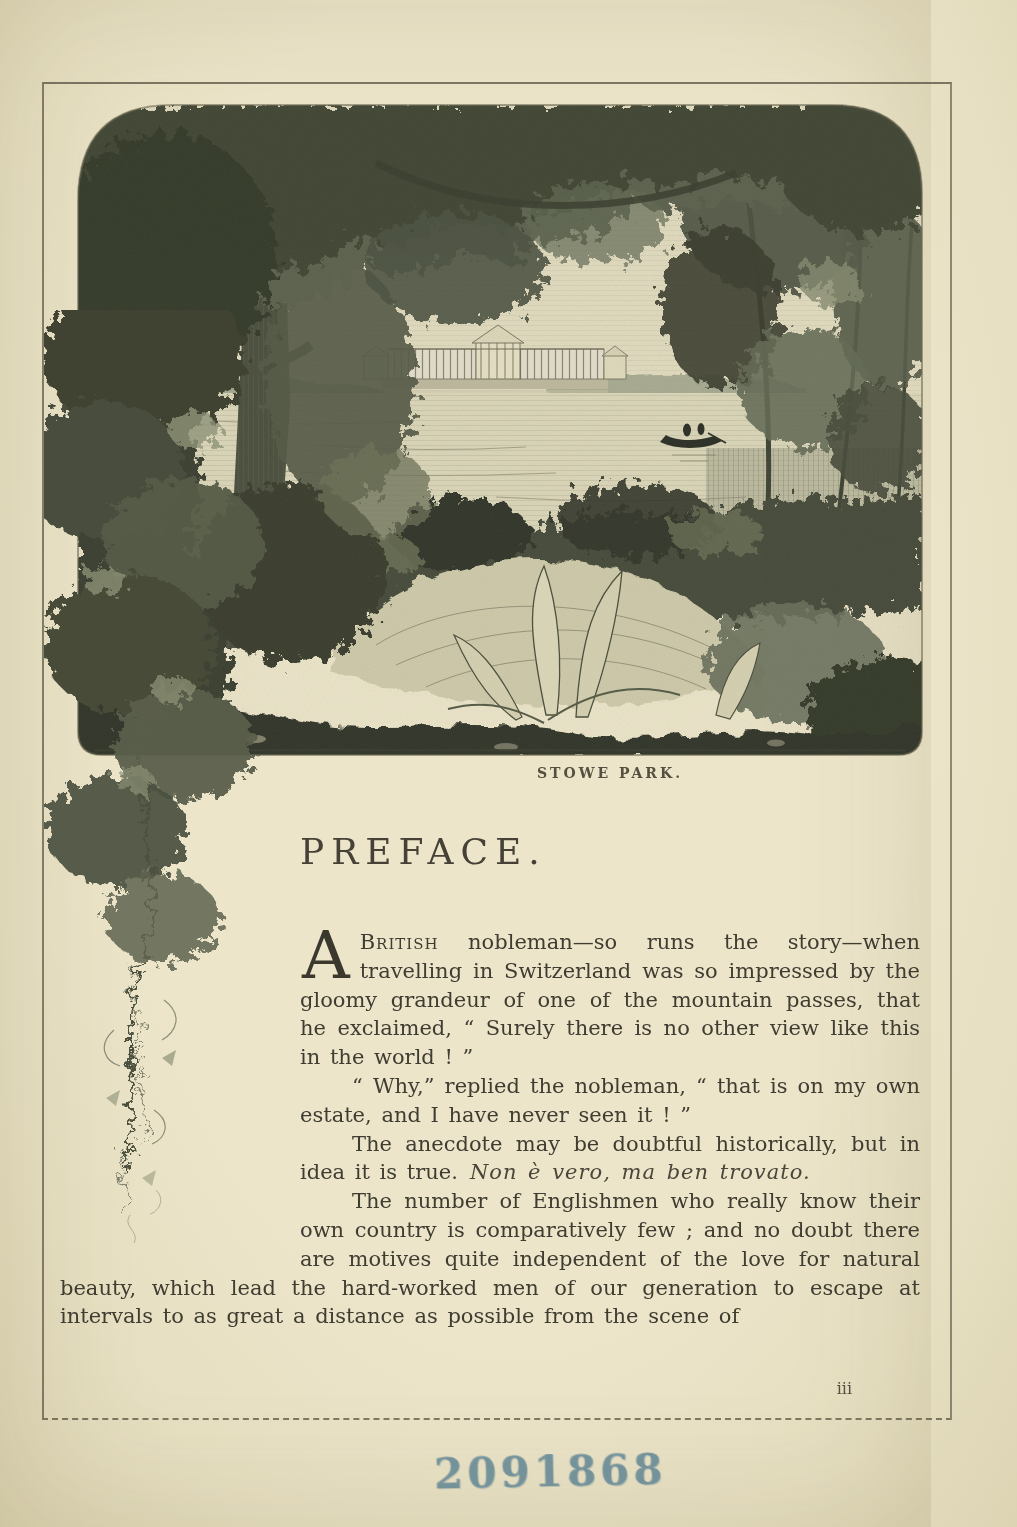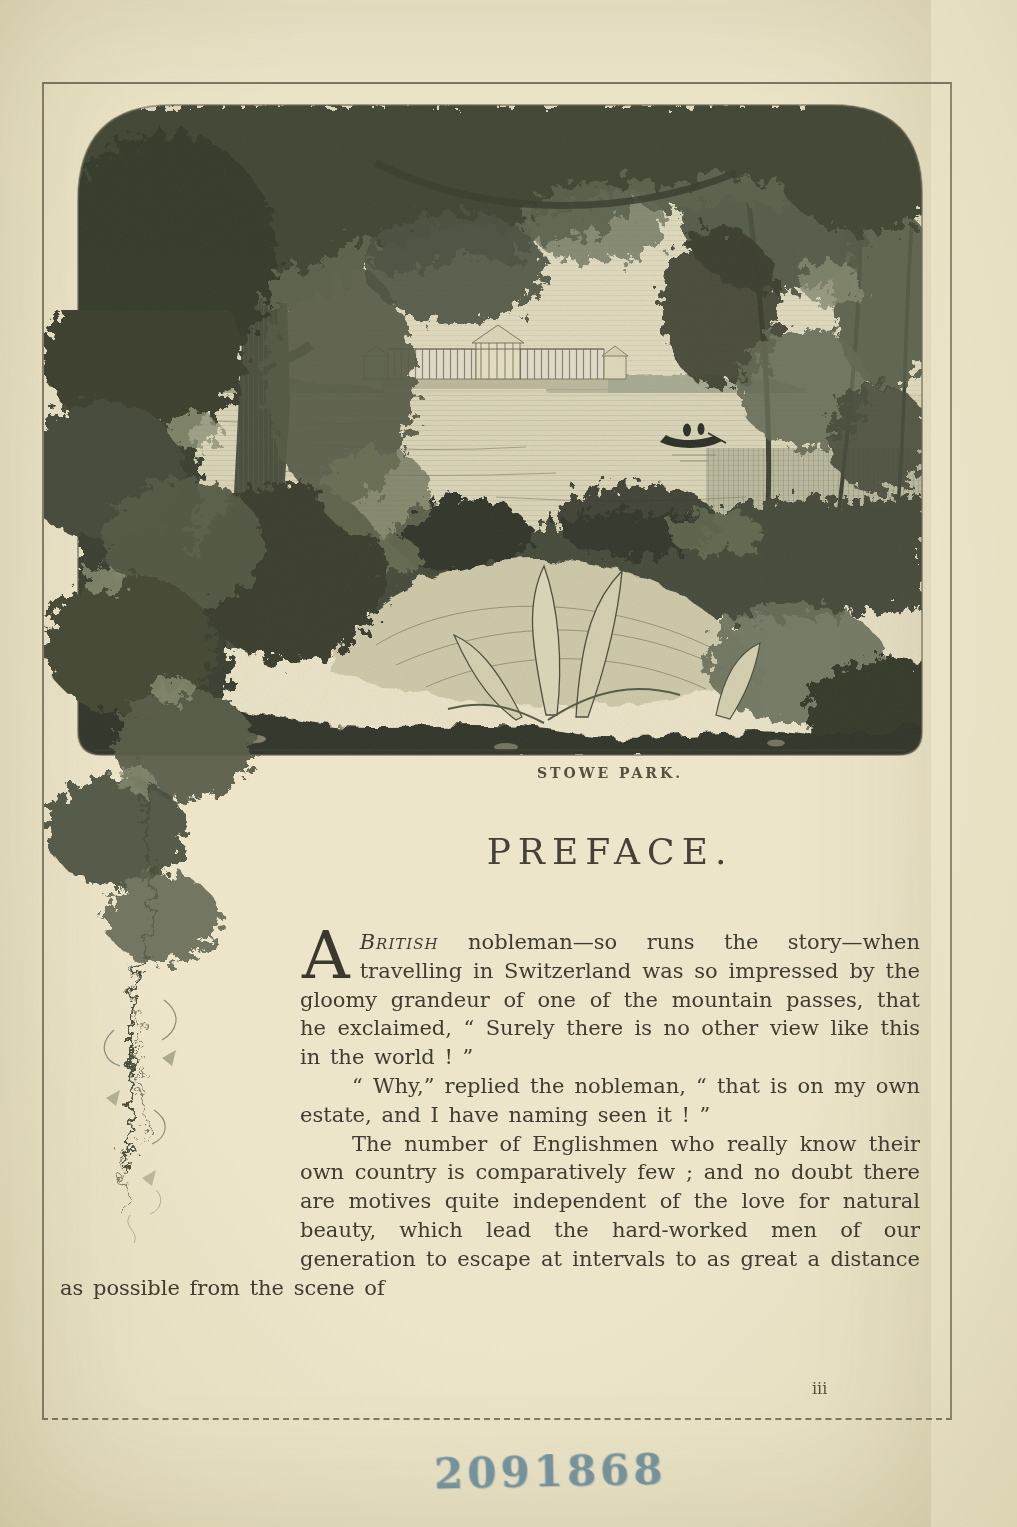--- a/index.html
+++ b/index.html
@@ -17,31 +17,31 @@
          border-bottom:2px dashed rgba(70,64,48,.65);}
 
   .pic{position:absolute;left:76px;top:103px;}
   .vine{position:absolute;left:44px;top:310px;}
 
   
   .flow{position:absolute;left:60px;top:765px;width:860px;color:#3f3c31;}
   .vine-spacer{float:left;width:240px;height:487px;}
   .caption{margin:0;text-align:center;font-size:14px;letter-spacing:3px;
            color:#55503f;font-weight:bold;}
-  .heading{margin:48px 0 0 0;text-align:center;font-weight:400;
+  .heading{margin:48px 0 0 0;text-align:left;font-weight:400;
            font-size:36px;line-height:46px;letter-spacing:7px;color:#454136;}
   .bodytext{margin-top:53px;font-size:21px;line-height:28.8px;word-spacing:3px;}
   .bodytext p{margin:0;text-indent:52px;text-align:justify;}
   .bodytext p.p1{text-indent:0;}
   .dropcap{float:left;font-size:66px;line-height:52px;height:54px;
            padding:2px 10px 0 2px;color:#3b382d;}
-  .smallcaps{font-variant:small-caps;letter-spacing:1px;font-style:italic;}
+  .smallcaps{font-variant:small-caps;letter-spacing:1px;}
   .lat{font-style:italic;color:#4a463a;margin-left:12px;letter-spacing:1px;}
 
-  .folio{position:absolute;left:812px;top:1379px;width:40px;text-align:left;
+  .folio{position:absolute;left:812px;top:1379px;width:40px;text-align:right;
          font-size:16px;color:#55503f;}
   .stamp{position:absolute;left:434px;top:1446px;
          font-family:"DejaVu Serif", serif;font-weight:bold;
          font-size:42px;letter-spacing:4px;color:rgba(86,124,142,.62);
          transform:rotate(-1.2deg) scaleY(1.04);
          text-shadow:1px 1px 0 rgba(86,124,142,.28), -1px 0 0 rgba(86,124,142,.18);
          filter:blur(.4px) contrast(1.05);}
 </style>
 </head>
 <body>
@@ -221,21 +221,24 @@
     <div class="vine-spacer"></div>
 
     <p class="caption">STOWE PARK.</p>
 
     <h1 class="heading">PREFACE.</h1>
 
     <div class="bodytext">
       <p class="p1">
         <span class="dropcap">A</span><span class="smallcaps">British</span><span> nobleman—so runs the story—when travelling in Switzerland was so impressed by the gloomy grandeur of one of the mountain passes, that he exclaimed, “ Surely there is no other view like this in the world ! ”</span>
       </p>
-      <p>“ Why,” replied the nobleman, “ that is on my own estate, and I have naming seen it ! ”</p>
+      <p>“ Why,” replied the nobleman, “ that is on my own estate, and I have never seen it ! ”</p>
+      <p>
+        <span>The anecdote may be doubtful historically, but in idea it is true.</span><span class="lat">Non è vero, ma ben trovato.</span>
+      </p>
       <p>The number of Englishmen who really know their own country is comparatively few ; and no doubt there are motives quite independent of the love for natural beauty, which lead the hard-worked men of our generation to escape at intervals to as great a distance as possible from the scene of</p>
     </div>
   </div>
 
   <div class="folio">iii</div>
 
   <div class="stamp">2091868</div>
 
 </div>
 

